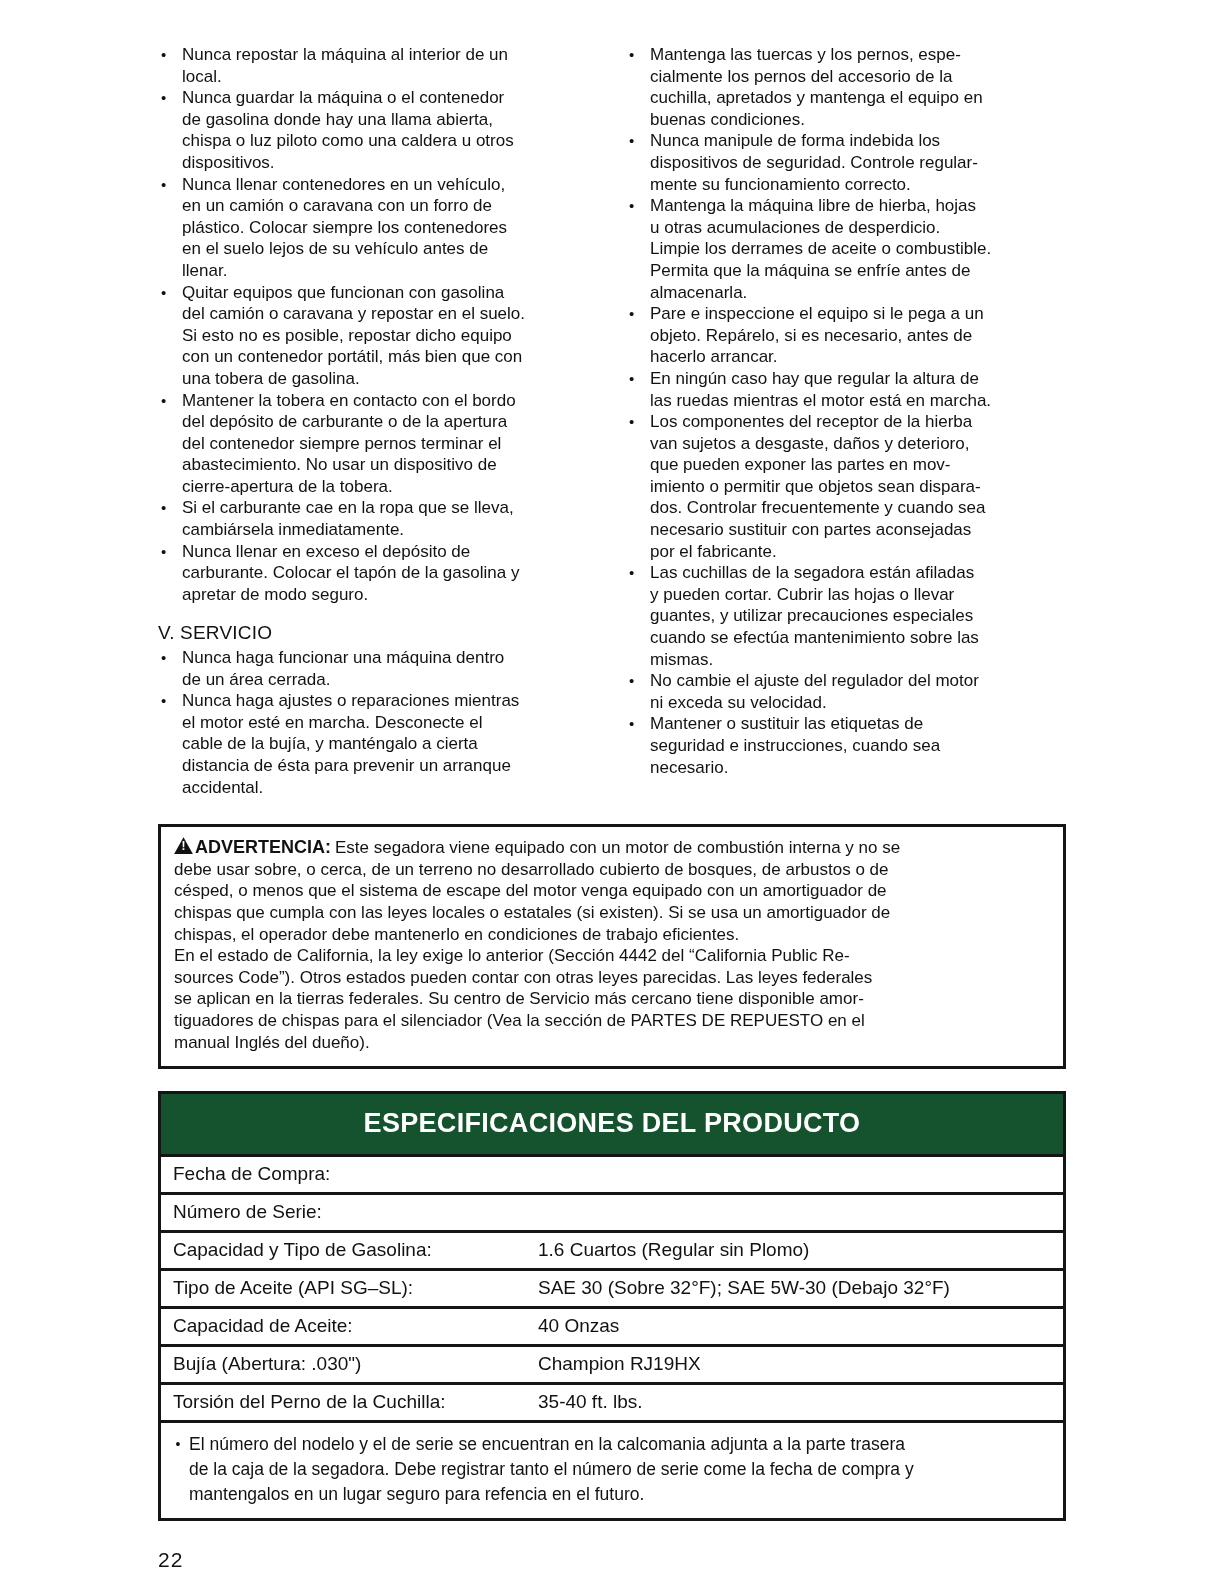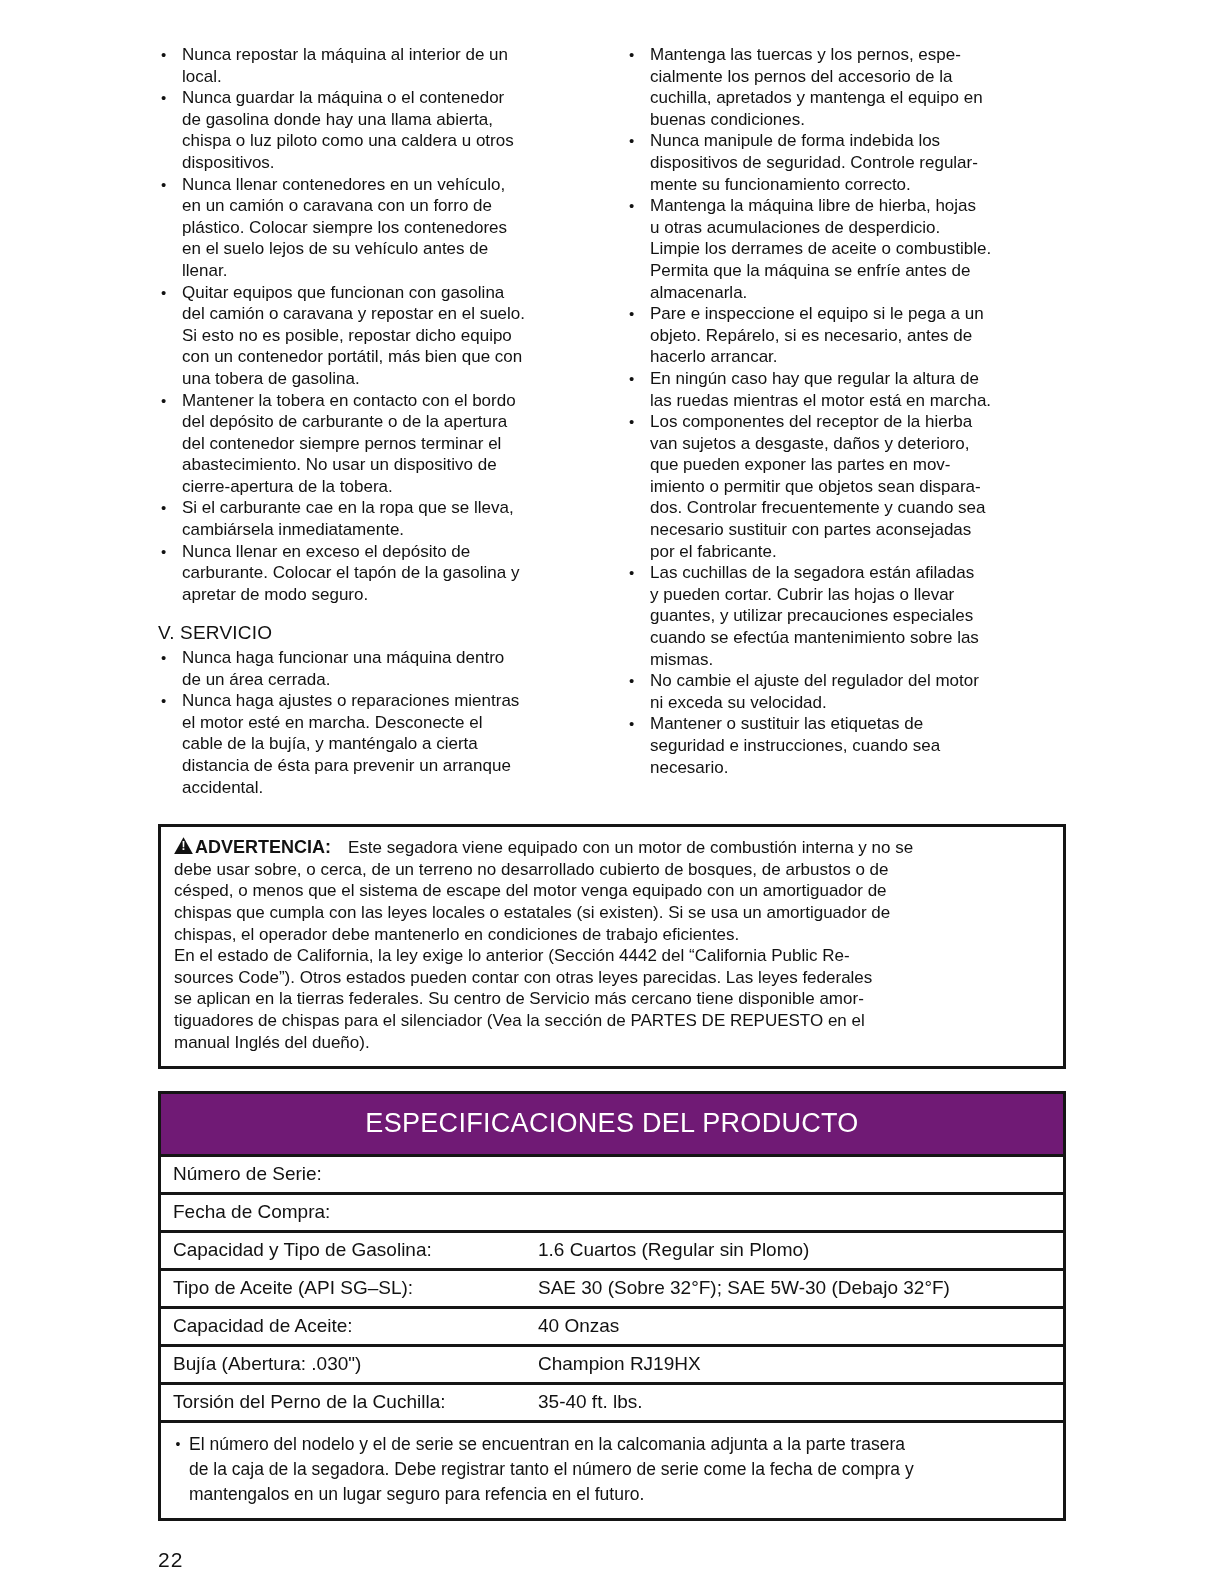--- a/index.html
+++ b/index.html
@@ -20,36 +20,36 @@
 
   .servicio-h {
     font-size:19px; font-weight:normal; margin:17px 0 3px 0; letter-spacing:0.2px;
   }
 
   
   .warning {
     margin-top:26px; border:3px solid #151515; padding:10px 13px 13px 13px;
     font-size:17px; line-height:21.6px;
   }
-  .warn-label { font-weight:bold; font-size:18px; margin:0 17px 0 1px; }
+  .warn-label { font-weight:bold; font-size:18px; margin:0 4px 0 1px; }
   .warn-icon {
     display:inline-block; width:19px; height:17px; background:#111;
     clip-path:polygon(50% 0, 100% 100%, 0 100%);
     position:relative; vertical-align:-1px; margin-right:1px;
   }
   .warn-icon::after {
     content:"!"; position:absolute; left:0; right:0; top:2px;
     color:#fff; font-weight:bold; font-size:12px; line-height:14px; text-align:center;
   }
   .warn-txt { white-space:pre-line; }
 
   
   .spec { margin-top:22px; border:3px solid #151515; }
   .spec-title {
-    background:#701a75; color:#ffffff; text-align:center; font-weight:normal;
+    background:#14532d; color:#ffffff; text-align:center; font-weight:bold;
     font-size:27px; letter-spacing:0.3px; padding:14px 0 15px 0;
   }
   .spec .row { display:flex; border-top:3px solid #151515; font-size:19px; padding:6px 0 7px 0; }
   .spec .row .lbl { flex:0 0 365px; padding-left:12px; }
   .spec .row .val { flex:1; }
   .spec .note { display:flex; border-top:3px solid #151515; padding:9px 12px 11px 6px;
     font-size:17.5px; line-height:25px; }
   .spec .note .dot { flex:0 0 22px; text-align:center; font-size:14px; }
   .spec .note .txt { flex:1; white-space:pre-line; }
 
@@ -209,25 +209,25 @@
 sources Code”).  Otros estados pueden contar con otras leyes parecidas.  Las leyes federales
 se aplican en la tierras federales.  Su centro de Servicio más cercano tiene disponible amor-
 tiguadores de chispas para el silenciador (Vea la sección de PARTES DE REPUESTO en el
 manual Inglés del dueño).</span>
     </div>
 
     <div class="spec">
       <div class="spec-title">ESPECIFICACIONES DEL PRODUCTO</div>
 
       <div class="row">
+        <span class="lbl">Fecha de Compra:</span>
+        <span class="val"></span>
+      </div>
+      <div class="row">
         <span class="lbl">Número de Serie:</span>
-        <span class="val"></span>
-      </div>
-      <div class="row">
-        <span class="lbl">Fecha de Compra:</span>
         <span class="val"></span>
       </div>
       <div class="row">
         <span class="lbl">Capacidad y Tipo de Gasolina:</span>
         <span class="val">1.6 Cuartos (Regular sin Plomo)</span>
       </div>
       <div class="row">
         <span class="lbl">Tipo de Aceite (API SG–SL):</span>
         <span class="val">SAE 30 (Sobre 32°F); SAE 5W-30 (Debajo 32°F)</span>
       </div>

